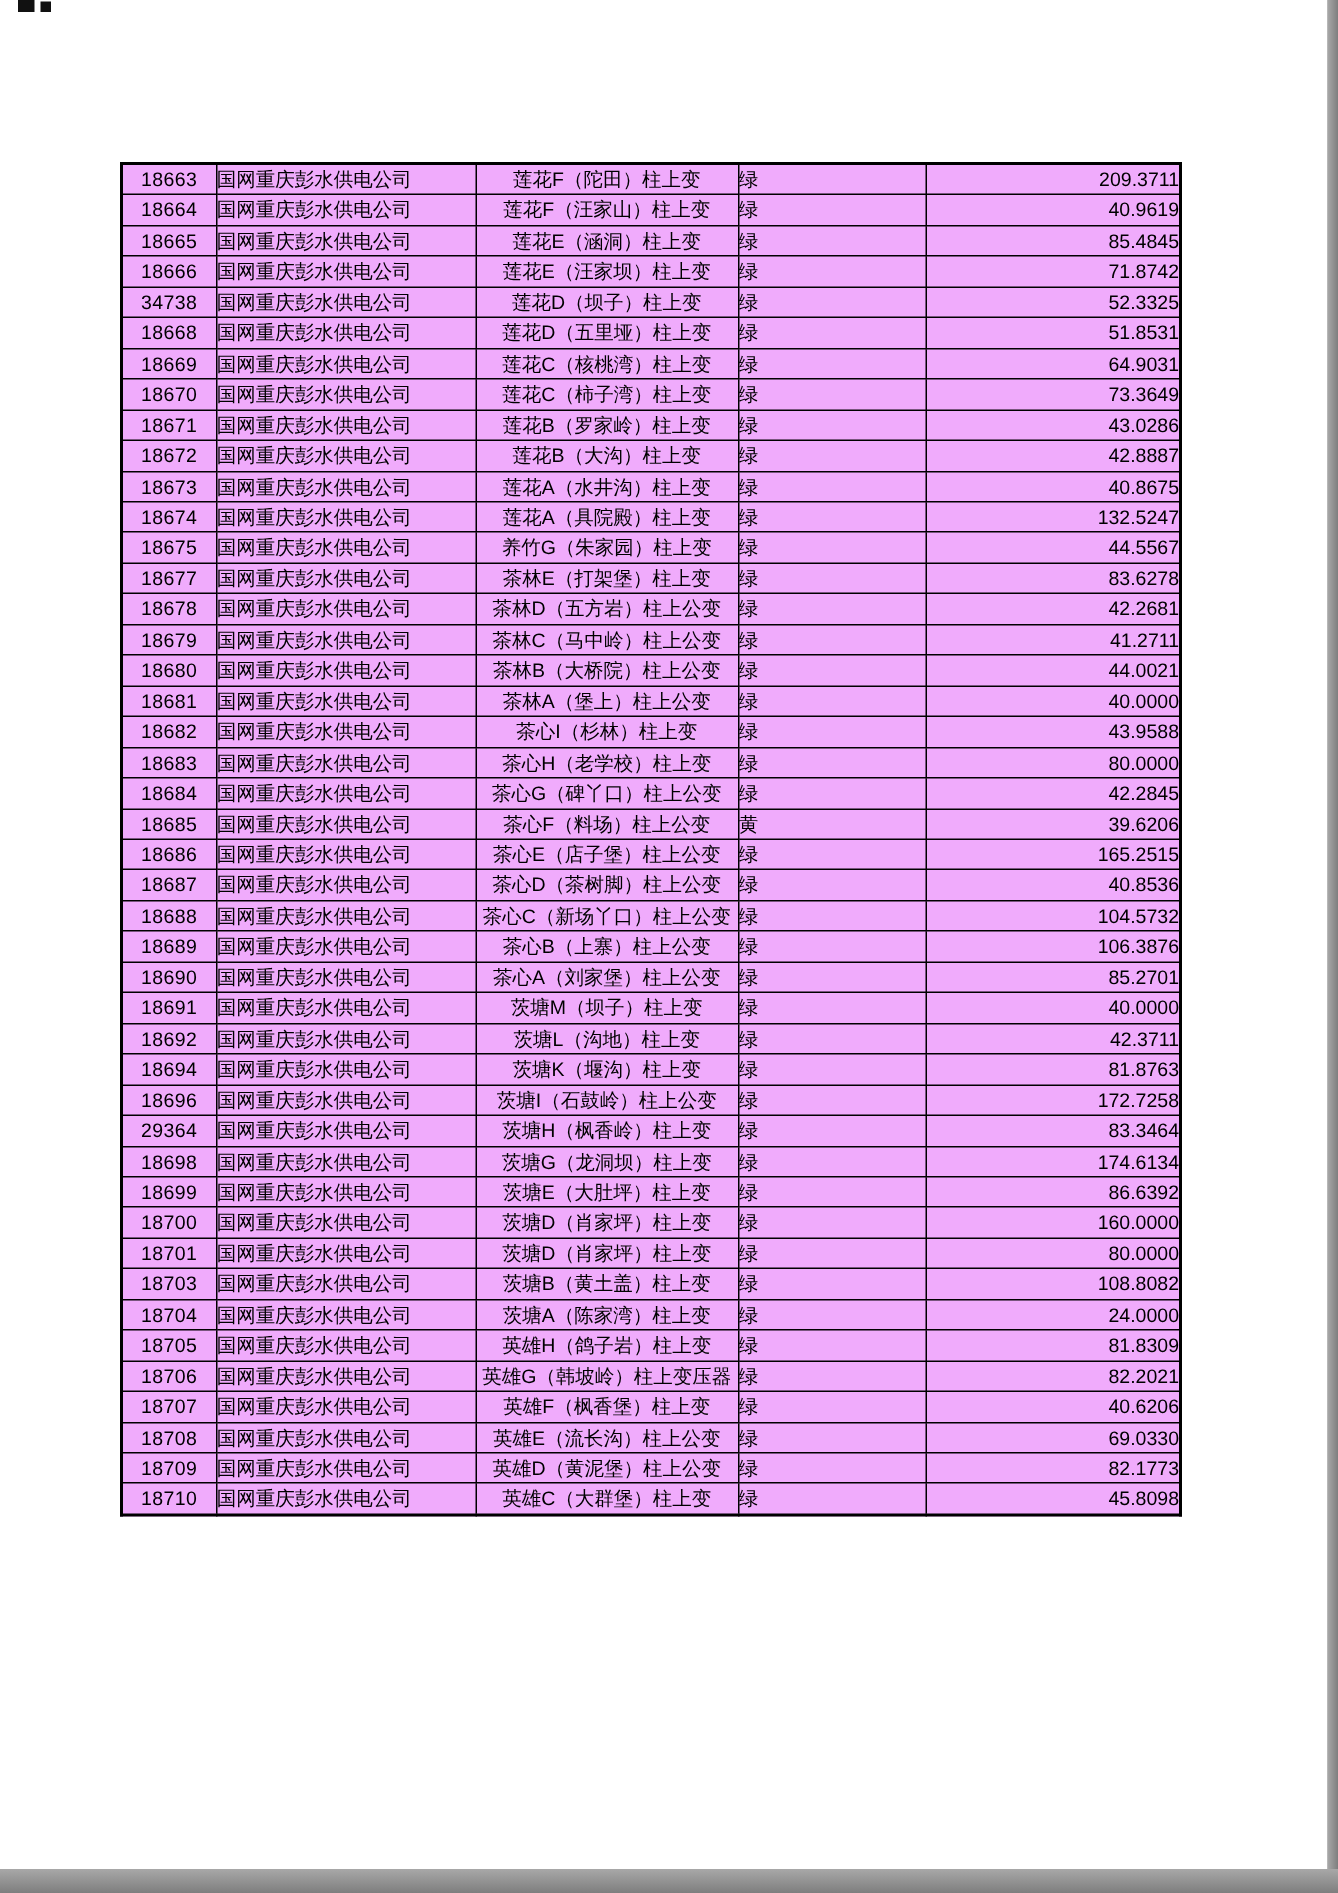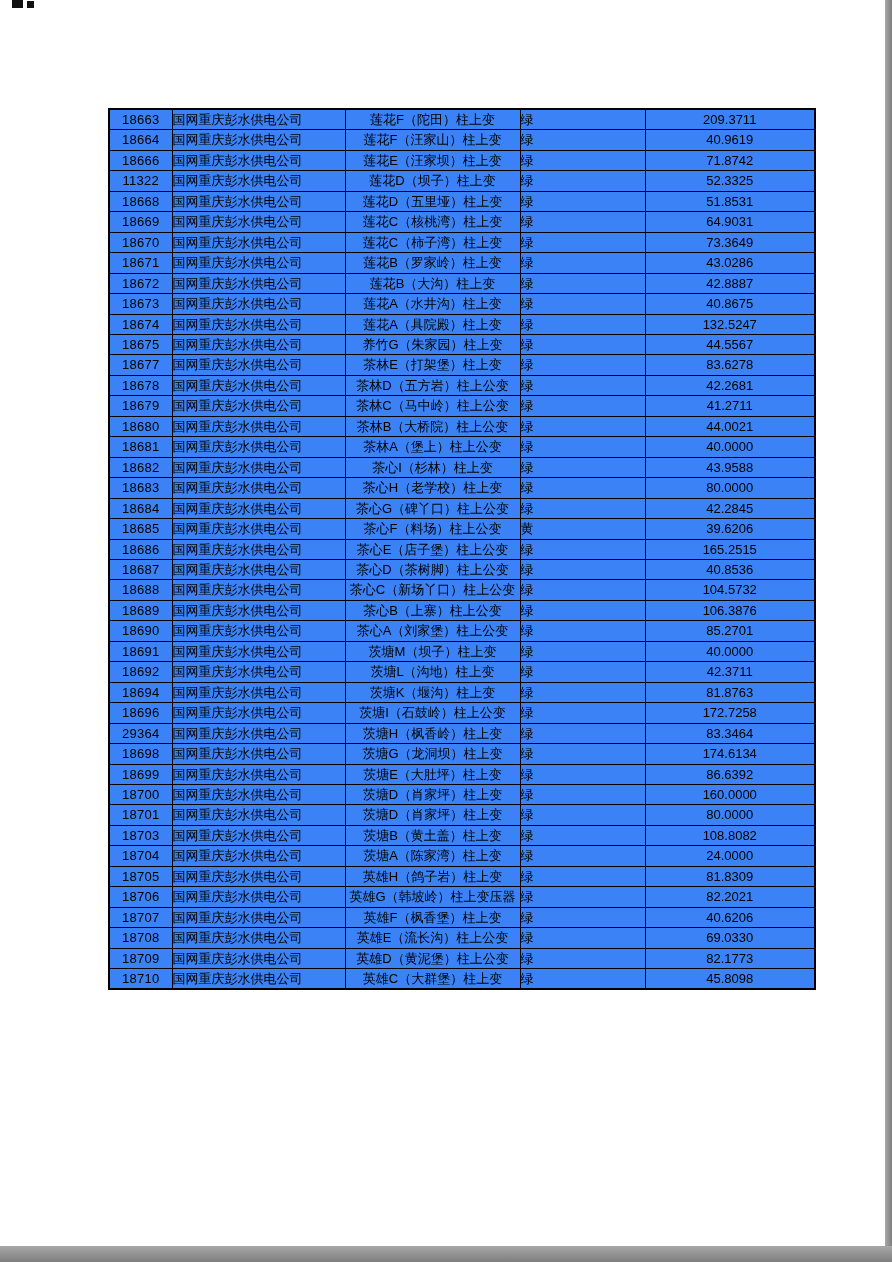--- a/index.html
+++ b/index.html
@@ -45,22 +45,21 @@
   .artifact.a1 { left: 12px; top: 0; width: 11px; height: 8px; }
   .artifact.a2 { left: 27px; top: 1px; width: 7px; height: 7px; }
 
   table.sheet-table {
     position: absolute;
     left: 80px;
     top: 108px;
     border-collapse: collapse;
     table-layout: fixed;
     border: 2px solid #000000;
-    background: #3b82f6;
-    margin-left: 28px;
+    background: #f0abfc;
   }
   table.sheet-table col.c0 { width: 63px; }
   table.sheet-table col.c1 { width: 173px; }
   table.sheet-table col.c2 { width: 175px; }
   table.sheet-table col.c3 { width: 125px; }
   table.sheet-table col.c4 { width: 170px; }
 
   table.sheet-table td {
     border: 1px solid #000000;
     height: 19.45px;
@@ -69,21 +68,21 @@
     line-height: 19.45px;
     color: #000000;
     white-space: nowrap;
     overflow: visible;
     vertical-align: middle;
   }
   td.col0 { text-align: center; letter-spacing: 0.3px; }
   td.col1 { text-align: left; padding-left: 7px; font-size: 12.5px; }
   td.col2 { text-align: center; padding-left: 4px; font-size: 12.5px; }
   td.col3 { text-align: left; padding-left: 3px; font-size: 12.5px; }
-  td.col4 { text-align: center; }
+  td.col4 { text-align: right; }
 </style>
 </head>
 <body>
 
 <div class="page"></div>
 <div class="artifact a1"></div>
 <div class="artifact a2"></div>
 
 <table class="sheet-table">
   <colgroup>
@@ -102,28 +101,35 @@
         <td class="col4">209.3711</td>
       </tr>
       <tr>
         <td class="col0">18664</td>
         <td class="col1">国网重庆彭水供电公司</td>
         <td class="col2">莲花F（汪家山）柱上变</td>
         <td class="col3">绿</td>
         <td class="col4">40.9619</td>
       </tr>
       <tr>
+        <td class="col0">18665</td>
+        <td class="col1">国网重庆彭水供电公司</td>
+        <td class="col2">莲花E（涵洞）柱上变</td>
+        <td class="col3">绿</td>
+        <td class="col4">85.4845</td>
+      </tr>
+      <tr>
         <td class="col0">18666</td>
         <td class="col1">国网重庆彭水供电公司</td>
         <td class="col2">莲花E（汪家坝）柱上变</td>
         <td class="col3">绿</td>
         <td class="col4">71.8742</td>
       </tr>
       <tr>
-        <td class="col0">11322</td>
+        <td class="col0">34738</td>
         <td class="col1">国网重庆彭水供电公司</td>
         <td class="col2">莲花D（坝子）柱上变</td>
         <td class="col3">绿</td>
         <td class="col4">52.3325</td>
       </tr>
       <tr>
         <td class="col0">18668</td>
         <td class="col1">国网重庆彭水供电公司</td>
         <td class="col2">莲花D（五里垭）柱上变</td>
         <td class="col3">绿</td>

